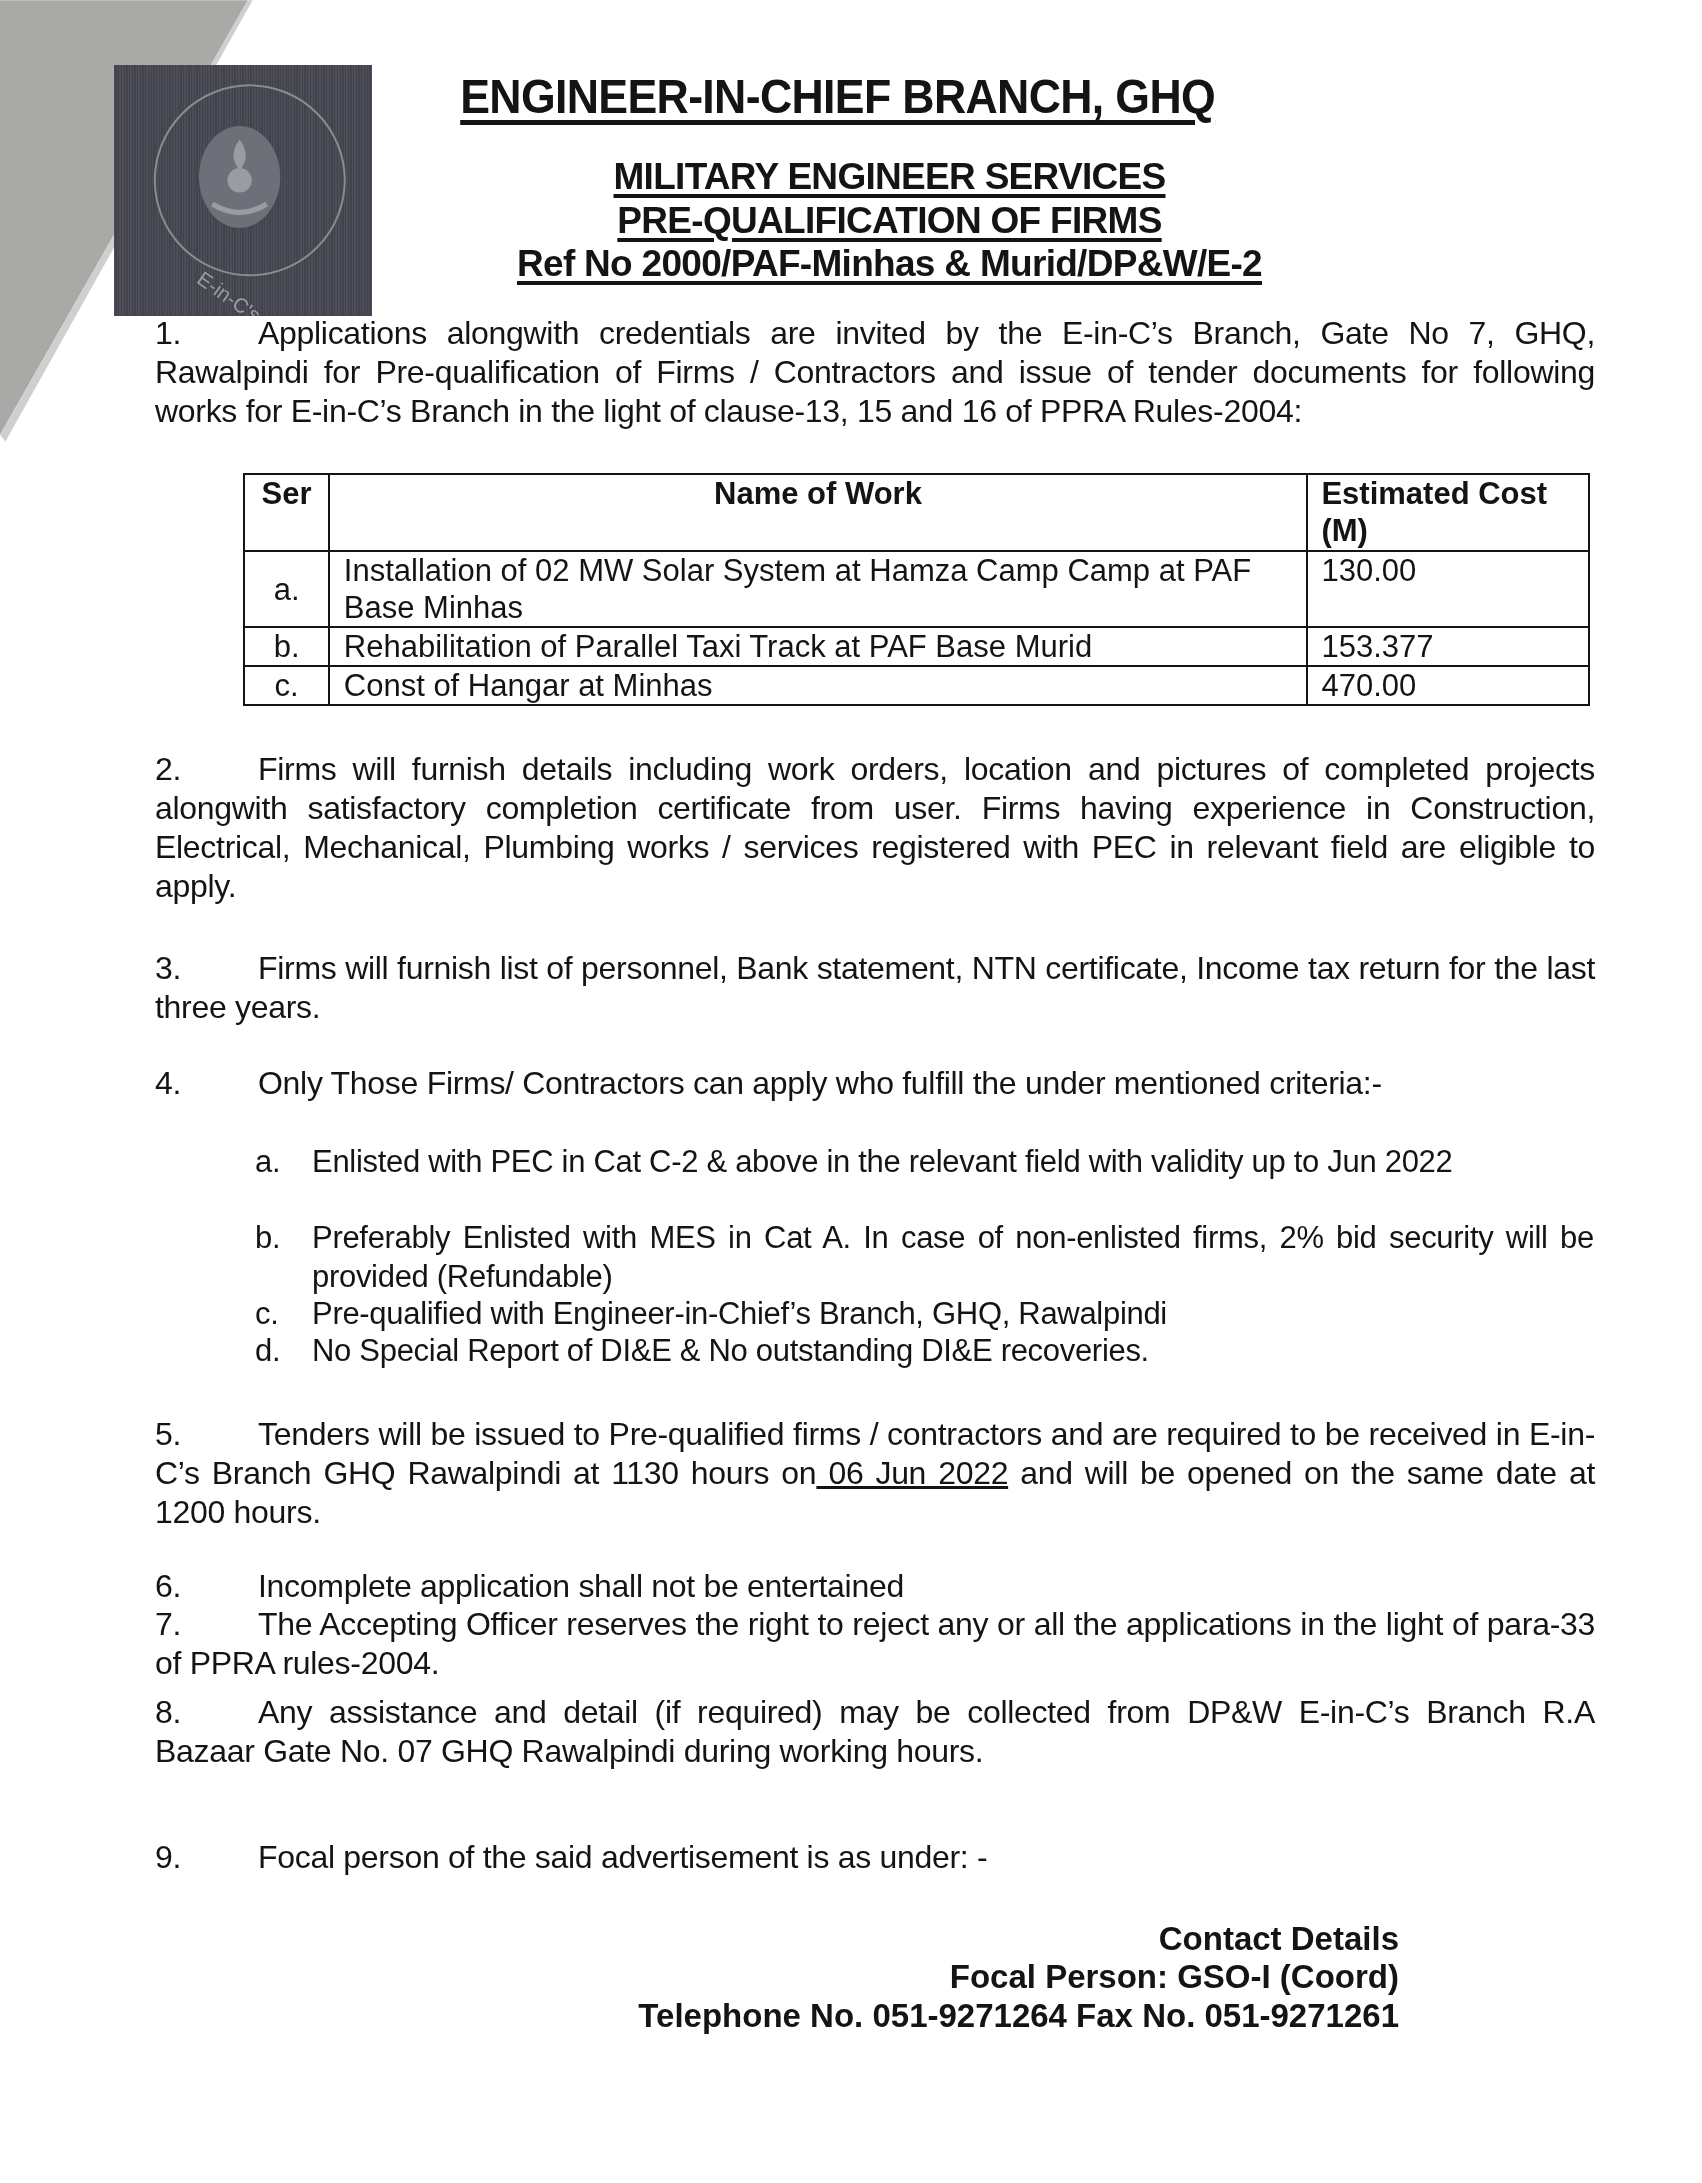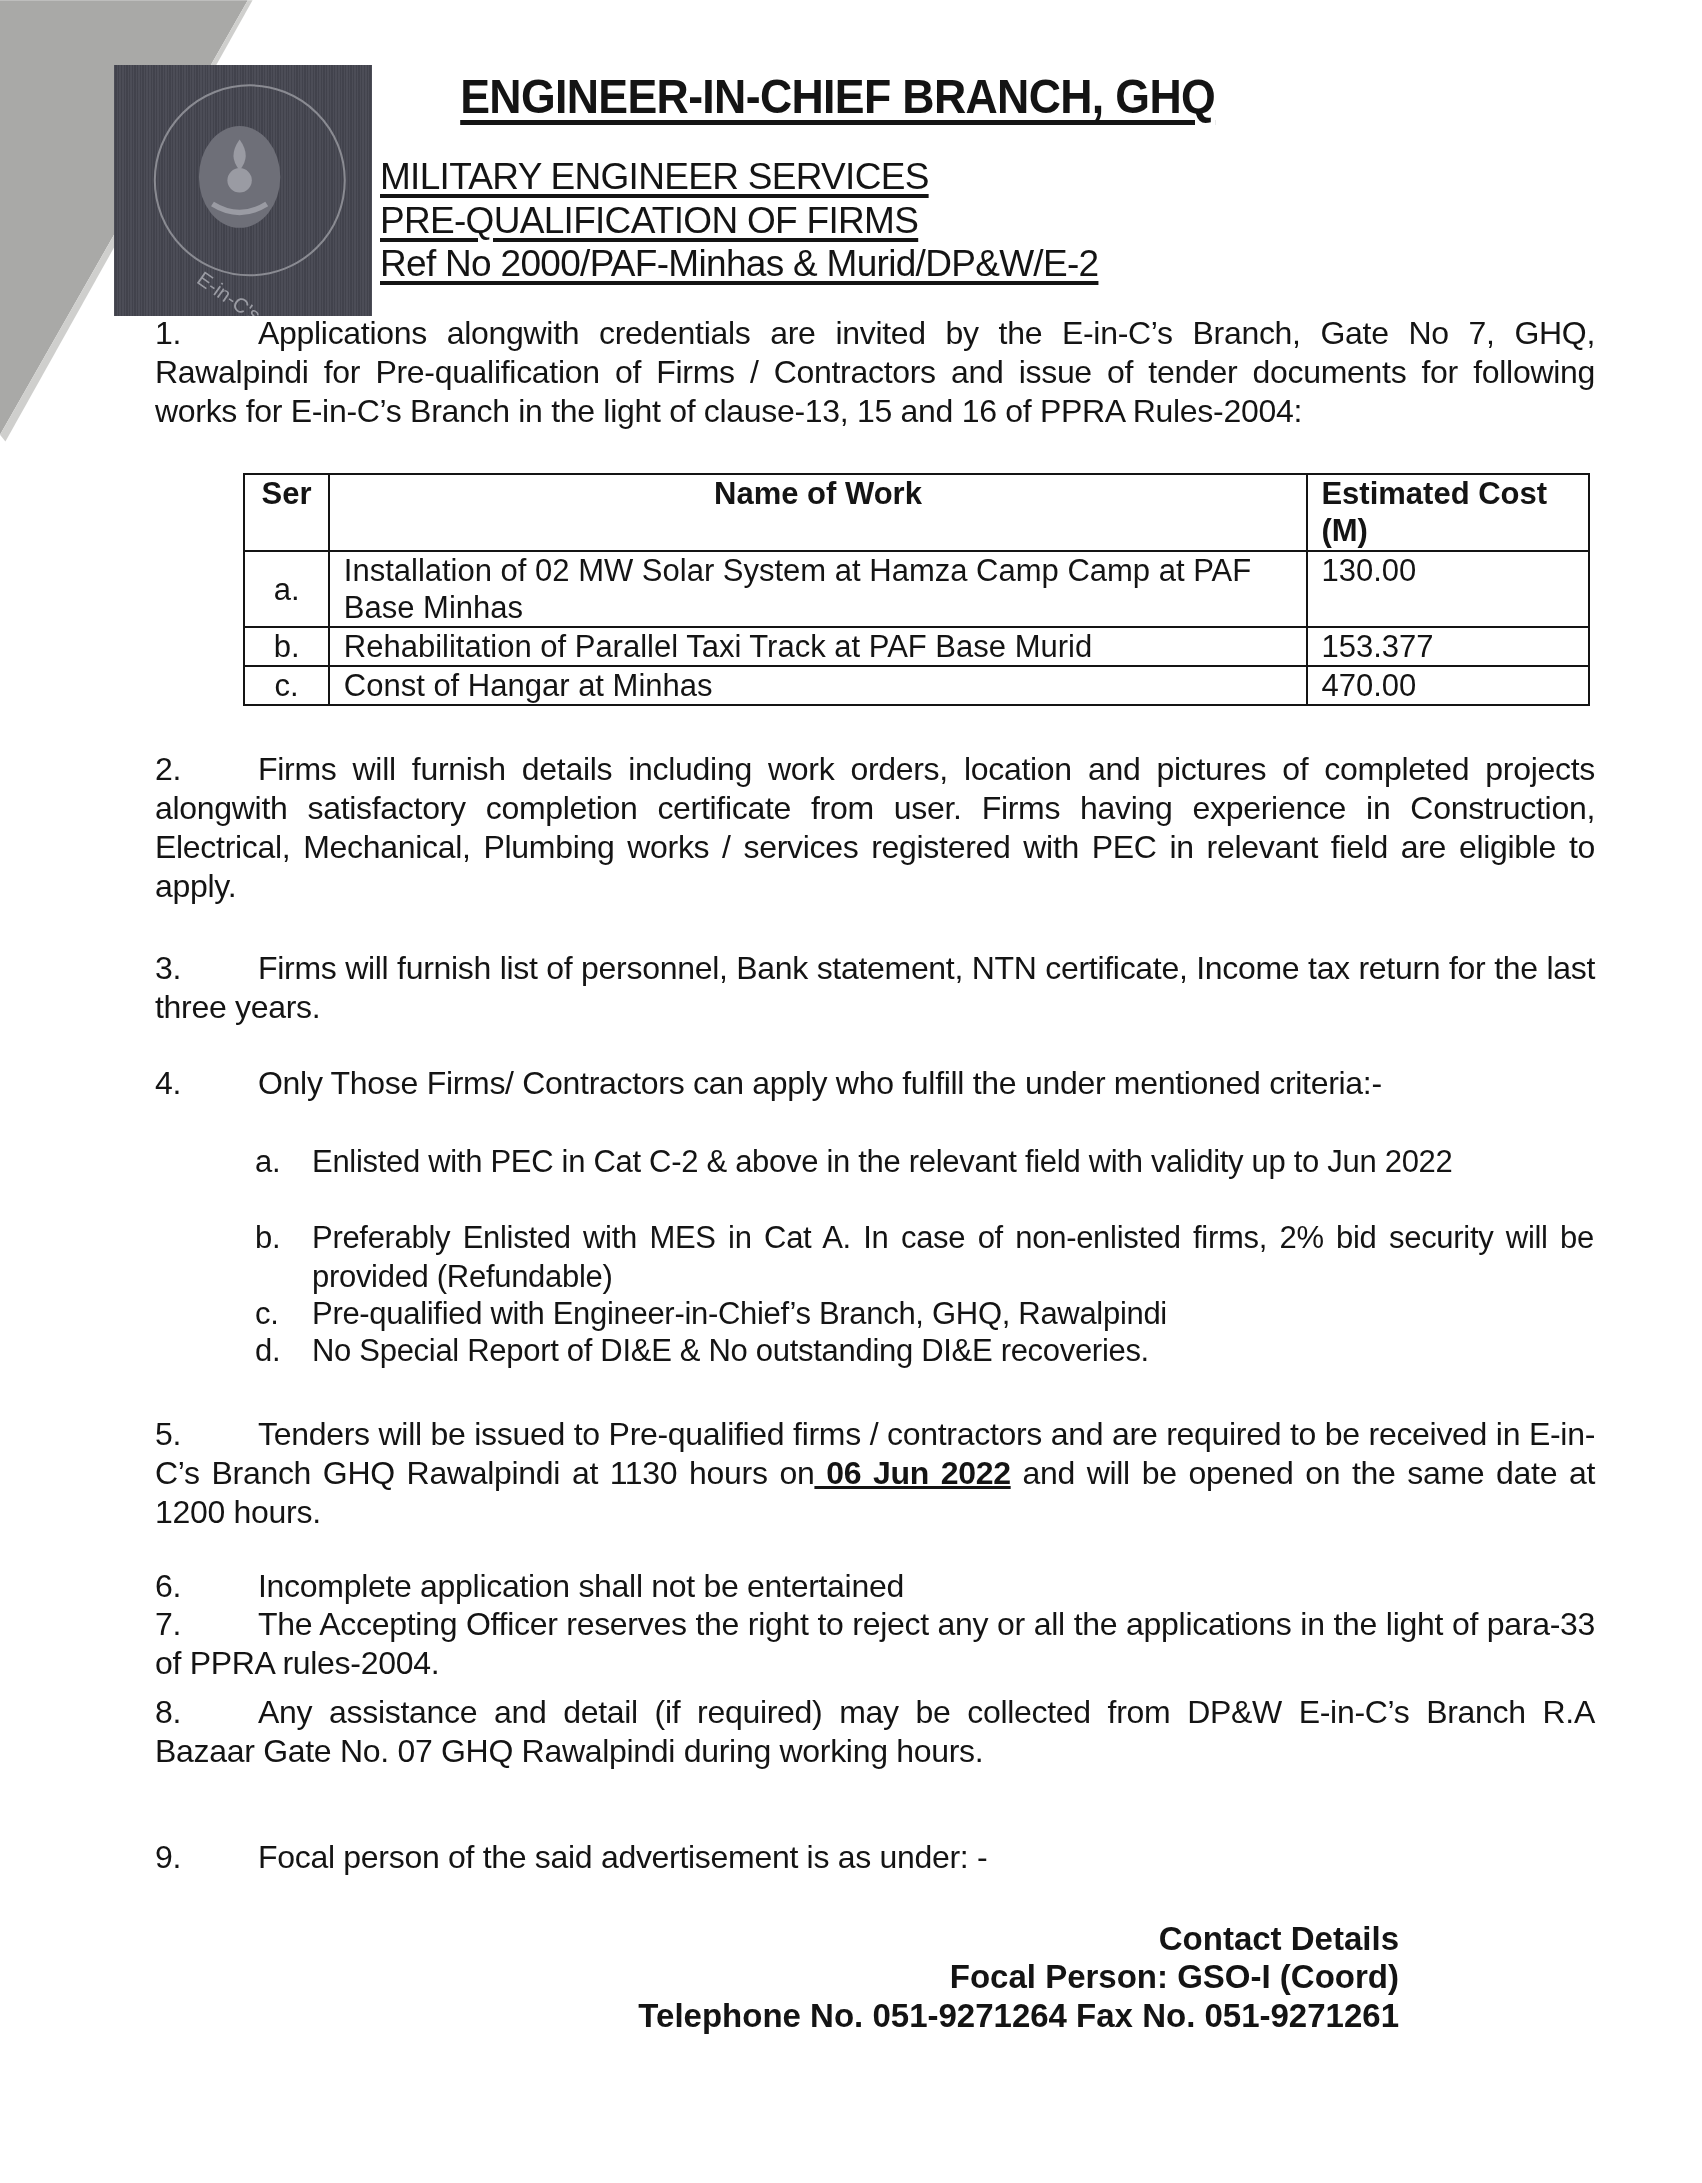--- a/index.html
+++ b/index.html
@@ -18,22 +18,22 @@
     background-image: repeating-linear-gradient(90deg, rgba(255,255,255,0.04) 0 1.4px, rgba(0,0,0,0.05) 1.4px 2.7px);
   }
   .emblem svg { width: 100%; height: 100%; }
   .title {
     position: absolute; left: 421px; top: 69px; width: 896px;
     font-size: 48px; font-weight: bold; text-decoration: underline;
     text-decoration-thickness: 5.4px; text-underline-offset: 6.8px;
     text-align: center; letter-spacing: -0.7px; transform: scaleX(0.93); transform-origin: left;
   }
   .subtitle {
-    position: absolute; left: 380px; width: 1019px; 
-    font-size: 37px; font-weight: normal; text-decoration: underline;
+    position: absolute; left: 380px; width: 1019px; text-align: center;
+    font-size: 37px; font-weight: bold; text-decoration: underline;
     text-decoration-thickness: 4.1px; text-underline-offset: 5.4px; letter-spacing: -0.7px;
   }
   .para {
     position: absolute; left: 155px; width: 1440px;
     font-size: 32px; line-height: 39px; text-align: justify;
     letter-spacing: -0.3px;
   }
   .num { display: inline-block; width: 103px; }
   table.works {
     position: absolute; left: 243px; top: 473px; width: 1347px;
@@ -45,21 +45,21 @@
   }
   table.works th { font-weight: bold; }
   .c-ser { width: 56px; text-align: center; }
   .c-cost { width: 253px; text-align: left; }
   .sub-item {
     position: absolute; left: 255px; width: 1339px;
     font-size: 31px; line-height: 39px; text-align: justify; letter-spacing: -0.3px;
   }
   .sub-label { position: absolute; left: 0; top: 0; }
   .sub-text { margin-left: 57px; display: block; }
-  .date { font-weight: bold; text-decoration: underline; text-decoration-thickness: 3.4px; }
+  .date { font-weight: normal; text-decoration: underline; text-decoration-thickness: 3.4px; }
   .contact {
     position: absolute; left: 380px; width: 1019px; text-align: right;
     font-size: 33px; font-weight: bold; line-height: 38px;
   }
 </style>
 </head>
 <body>
 
 <svg class="fold" viewBox="0 0 2507 3215">
   <polygon points="0,0 365,0 0,640" fill="#a9a9a7"></polygon>

